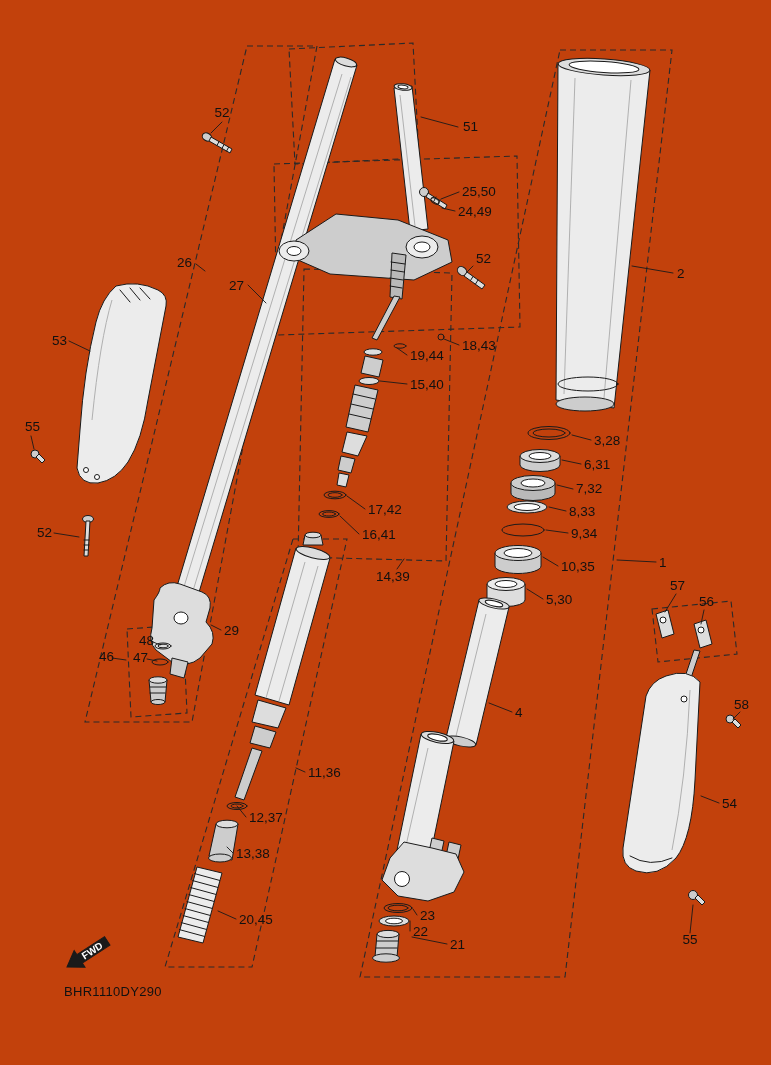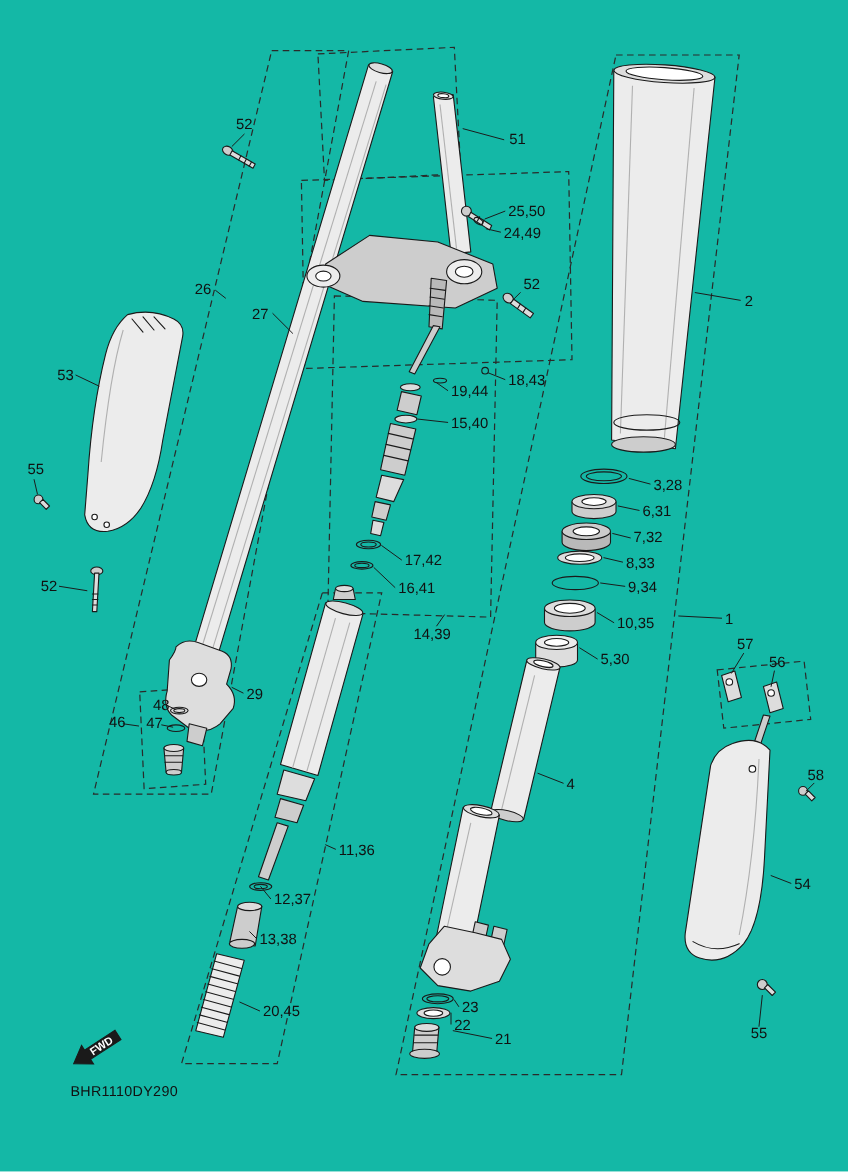--- a/index.html
+++ b/index.html
@@ -1,16 +1,16 @@
 <!DOCTYPE html>
 <html><head>
 <meta charset="utf-8">
 <style>
   html,body { margin:0; padding:0; background:#fff; }
-  .stage { position:relative; width:771px; height:1065px; background:#14b8a6; overflow:hidden;
+  .stage { position:relative; width:771px; height:1065px; background:#c2410c; overflow:hidden;
            font-family:"Liberation Sans", sans-serif; }
   svg { position:absolute; left:0; top:0; }
   .p   { stroke:#1a1a1a; stroke-width:1; stroke-linejoin:round; }
   .f0  { fill:#ececec; } .f1 { fill:#dddddd; } .f2 { fill:#cdcdcd; } .f3 { fill:#b9b9b9; }
   .fw  { fill:#ffffff; }
   .ln  { fill:none; stroke:#1a1a1a; stroke-width:1; stroke-linecap:round; }
   .hl  { fill:none; stroke:#b0b0b0; stroke-width:1; }
   .dash{ fill:none; stroke:#2a2a2a; stroke-width:1.1; stroke-dasharray:6 4; }
   .lead{ fill:none; stroke:#1a1a1a; stroke-width:0.9; stroke-linecap:round; }
   text.lbl  { font-size:13.5px; fill:#111; }

